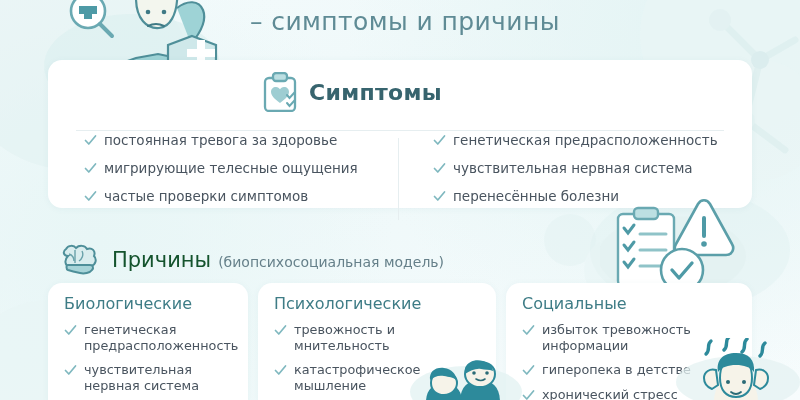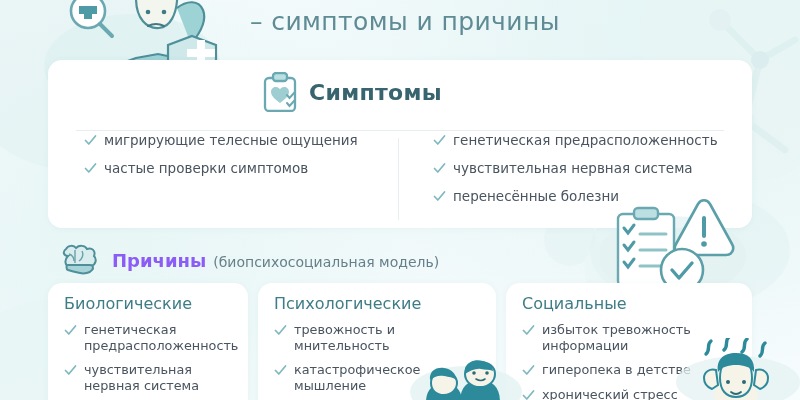--- a/index.html
+++ b/index.html
@@ -22,40 +22,40 @@
   .title-wrap{position:absolute;left:250px;top:0;width:470px;height:42px;
               display:flex;align-items:center;justify-content:flex-start;}
   .title{font-size:25px;font-weight:400;color:#5f8b95;letter-spacing:.4px;
          white-space:nowrap;}
 
   
   .card{position:absolute;background:#fff;border-radius:14px;
         box-shadow:0 1px 6px rgba(90,140,150,.07);}
 
   
-  #symptoms-card{left:48px;top:60px;width:704px;height:168px;}
+  #symptoms-card{left:48px;top:60px;width:704px;height:148px;}
   .sec-head{position:absolute;display:flex;align-items:center;gap:12px;}
   #symptoms-head{left:215px;top:12px;}
   .sec-title{font-size:22px;font-weight:bold;color:#37646e;letter-spacing:.3px;}
   .divider-h{position:absolute;left:28px;right:28px;top:70px;height:1px;
              background:#e6eef0;}
   .cols{position:absolute;left:0;right:0;top:72px;display:flex;}
   .col{padding:0 18px;}
   .divider-v{position:absolute;left:350px;top:78px;width:1px;height:82px;
              background:#e6eef0;}
 
   ul.lst{list-style:none;margin:0;padding:0;}
   ul.lst li{display:flex;align-items:flex-start;gap:7px;
             font-size:13.5px;line-height:17px;color:#49545f;margin-bottom:11px;}
   ul.lst.tight li{margin-bottom:9px;font-size:12.8px;line-height:15.5px;}
   .chk{flex:0 0 auto;margin-top:2px;}
 
   
   #causes-head{left:60px;top:244px;}
-  .causes-title{font-size:18px;font-weight:bold;color:#8b5cf6;}
+  .causes-title{font-size:21px;font-weight:normal;color:#14532d;}
   .causes-sub{font-size:14px;color:#66808a;font-weight:400;margin-left:7px;margin-top:24px;}
 
   #cause-bio{left:48px;top:283px;width:200px;height:130px;}
   #cause-psy{left:258px;top:283px;width:238px;height:130px;}
   #cause-soc{left:506px;top:283px;width:246px;height:130px;}
   .c-head{font-size:16px;font-weight:normal;color:#3e7c86;margin:11px 0 9px 16px;}
   .c-body{padding:0 10px 0 16px;}
 
   .ill{position:absolute;}
 </style>
@@ -130,20 +130,26 @@
   <div class="divider-h"></div>
   <div class="divider-v"></div>
 
   <div class="cols">
     <div class="col" style="width:352px;padding-left:36px;">
       <ul class="lst" id="sym-left">
           <li>
             <svg class="chk" width="13" height="13" viewBox="0 0 13 13">
               <path d="M1.5 6.5L4.8 10 11.5 2" fill="none" stroke="#7fb8bf" stroke-width="1.7" stroke-linecap="round" stroke-linejoin="round"></path>
             </svg>
+            <span>постоянная тревога за здоровье</span>
+          </li>
+          <li>
+            <svg class="chk" width="13" height="13" viewBox="0 0 13 13">
+              <path d="M1.5 6.5L4.8 10 11.5 2" fill="none" stroke="#7fb8bf" stroke-width="1.7" stroke-linecap="round" stroke-linejoin="round"></path>
+            </svg>
             <span>мигрирующие телесные ощущения</span>
           </li>
           <li>
             <svg class="chk" width="13" height="13" viewBox="0 0 13 13">
               <path d="M1.5 6.5L4.8 10 11.5 2" fill="none" stroke="#7fb8bf" stroke-width="1.7" stroke-linecap="round" stroke-linejoin="round"></path>
             </svg>
             <span>частые проверки симптомов</span>
           </li>
         </ul>
     </div>

